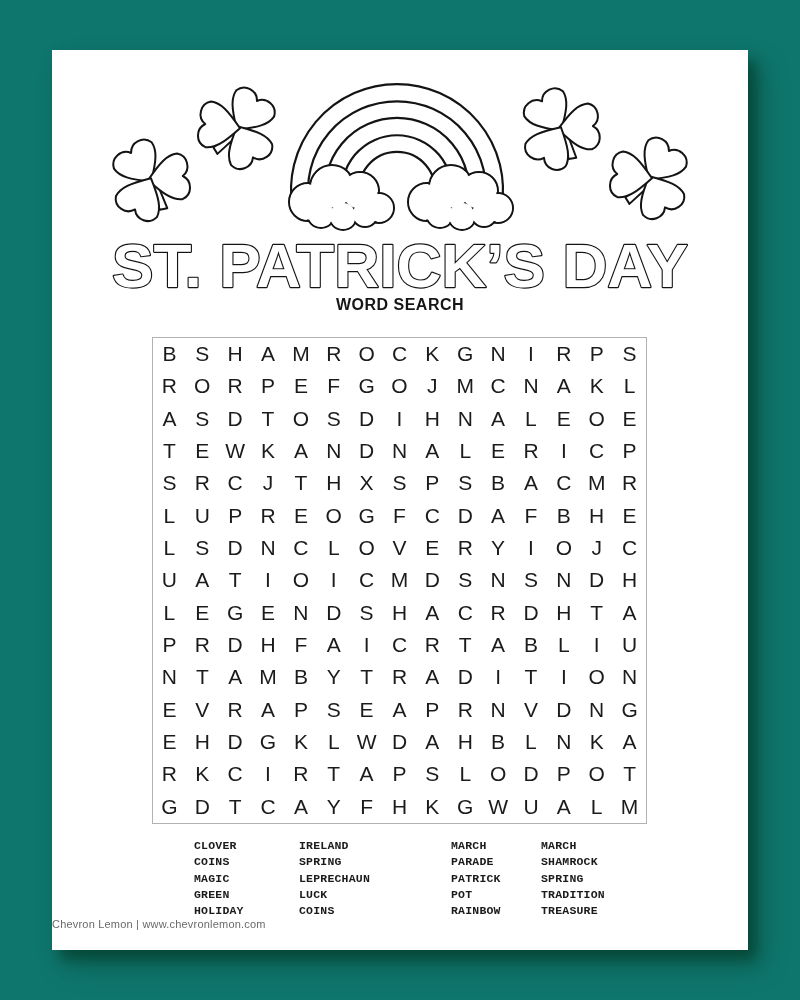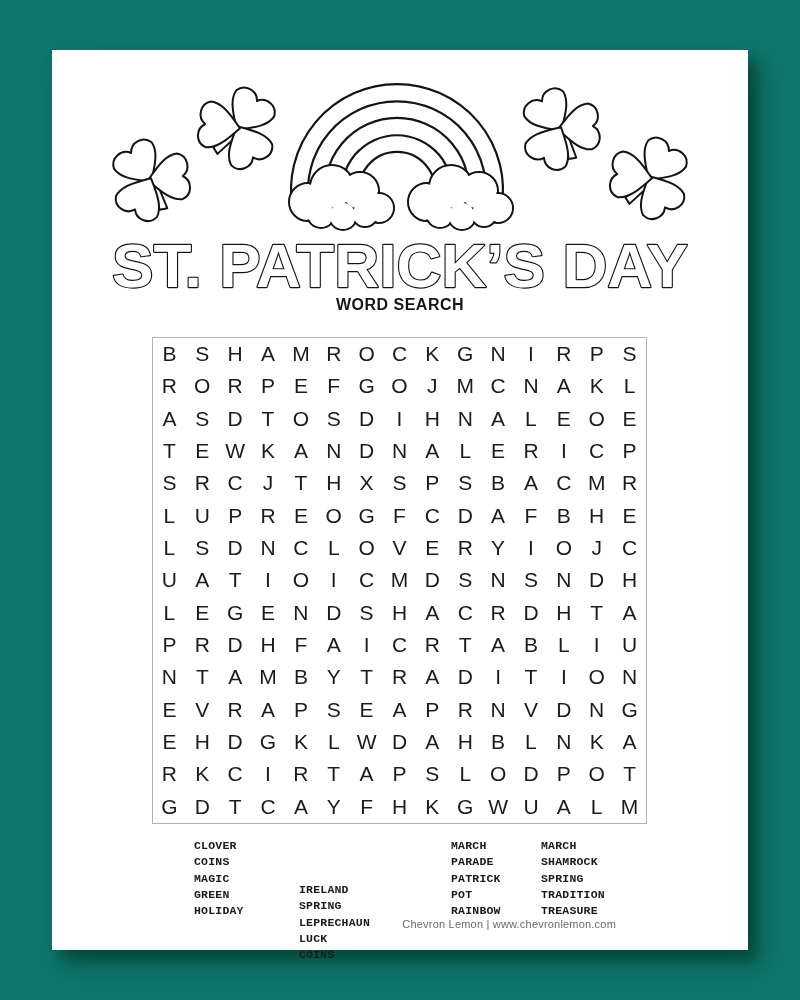--- a/index.html
+++ b/index.html
@@ -23,21 +23,21 @@
     display:grid;grid-template-columns:repeat(15,1fr);grid-template-rows:repeat(15,1fr);
     font-size:21px;font-weight:500;color:#1b1b1b;
   }
   .grid span{display:flex;align-items:center;justify-content:center;}
   .words{position:absolute;left:0;top:788px;width:696px;height:90px;}
   .wcol{
     position:absolute;top:0;font-size:11.5px;font-weight:600;letter-spacing:.2px;
     line-height:16.3px;color:#1b1b1b;white-space:nowrap;font-family:Liberation Mono, monospace;
   }
   .footer{
-    position:absolute;left:0;top:868px;width:564px;text-align:right;
+    position:absolute;left:0;top:868px;width:564px;text-align:left;
     font-size:11px;letter-spacing:.2px;color:#6a6a6a;
   }
 </style>
 </head>
 <body>
 
 <div class="bg" style="background: #0f766e;">
   <div class="page" style="background: rgb(255, 255, 255);">
 
     <svg class="deco" width="696" height="180" viewBox="0 0 696 180">
@@ -322,21 +322,21 @@
       </div>
 
     <div class="words">
         <div class="wcol" style="left: 142px;">
           <div>CLOVER</div>
           <div>COINS</div>
           <div>MAGIC</div>
           <div>GREEN</div>
           <div>HOLIDAY</div>
         </div>
-        <div class="wcol" style="left: 247px; margin-top: 44px;">
+        <div class="wcol" style="left: 247px;">
           <div>IRELAND</div>
           <div>SPRING</div>
           <div>LEPRECHAUN</div>
           <div>LUCK</div>
           <div>COINS</div>
         </div>
         <div class="wcol" style="left: 399px;">
           <div>MARCH</div>
           <div>PARADE</div>
           <div>PATRICK</div>

